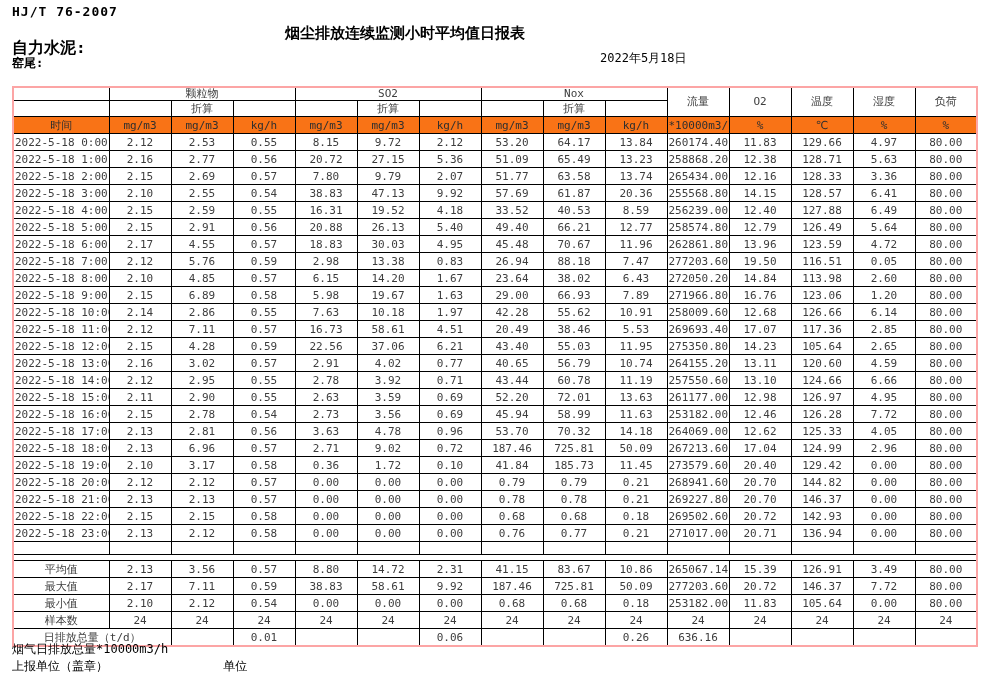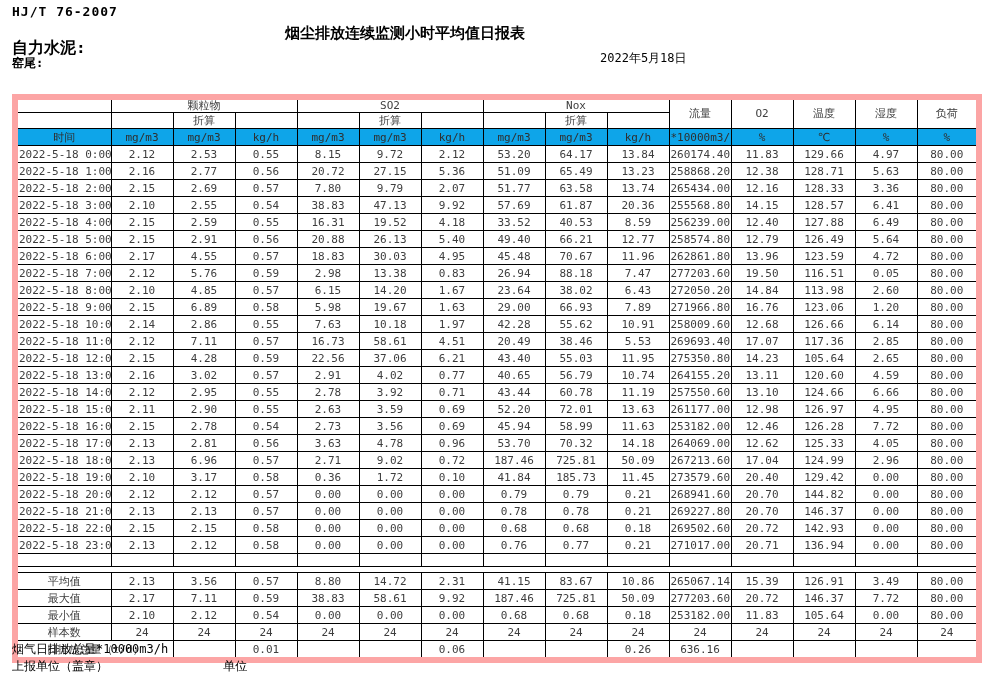--- a/index.html
+++ b/index.html
@@ -13,37 +13,36 @@
   }
   .std{position:absolute;left:12px;top:4px;font-size:13px;font-weight:bold;letter-spacing:1px;}
   .title{position:absolute;left:0;top:24px;width:810px;text-align:center;font-size:15px;font-weight:bold;}
   .company{position:absolute;left:12px;top:38px;font-size:16px;font-weight:bold;}
   .site{position:absolute;left:12px;top:55px;font-size:12px;font-weight:bold;text-align:right;}
   .date{position:absolute;left:600px;top:50px;font-size:12px;text-align:right;}
   table.report{
     position:absolute;left:12px;top:86px;
     border-collapse:collapse;table-layout:fixed;
     width:965px;
-    border:6px solid #fca5a5;
-    margin-top:8px;
+    border:2px solid #fca5a5;
   }
   table.report td{
     border:1px solid #000;
     font-size:11px;
     text-align:center;
     vertical-align:middle;
     color:#3d3d3d;
     padding:0 1px;
     height:16px;
     line-height:15px;
     overflow:hidden;
     white-space:nowrap;
   }
   td.hd{color:#000;font-size:12px;}
-  tr.unit-row td{background:#0ea5e9;color:#2f2f2f;}
+  tr.unit-row td{background:#f97316;color:#2f2f2f;}
   tr.h1 td{height:12px;line-height:12px;}
   tr.h2 td{height:15px;line-height:15px;}
   tr.unit-row td{height:16px;}
   tr.blank-row td{height:12px;}
   tr.gap-row td{border:none;height:5px;}
   td.lbl{color:#1a1a1a;font-size:12px;}
   td.left{text-align:left;padding-left:2px;}
   .f1{position:absolute;left:12px;top:641px;font-size:12px;}
   .f2{position:absolute;left:12px;top:658px;font-size:12px;}
   .f2 .unit-word{display:inline-block;margin-left:108px;}

